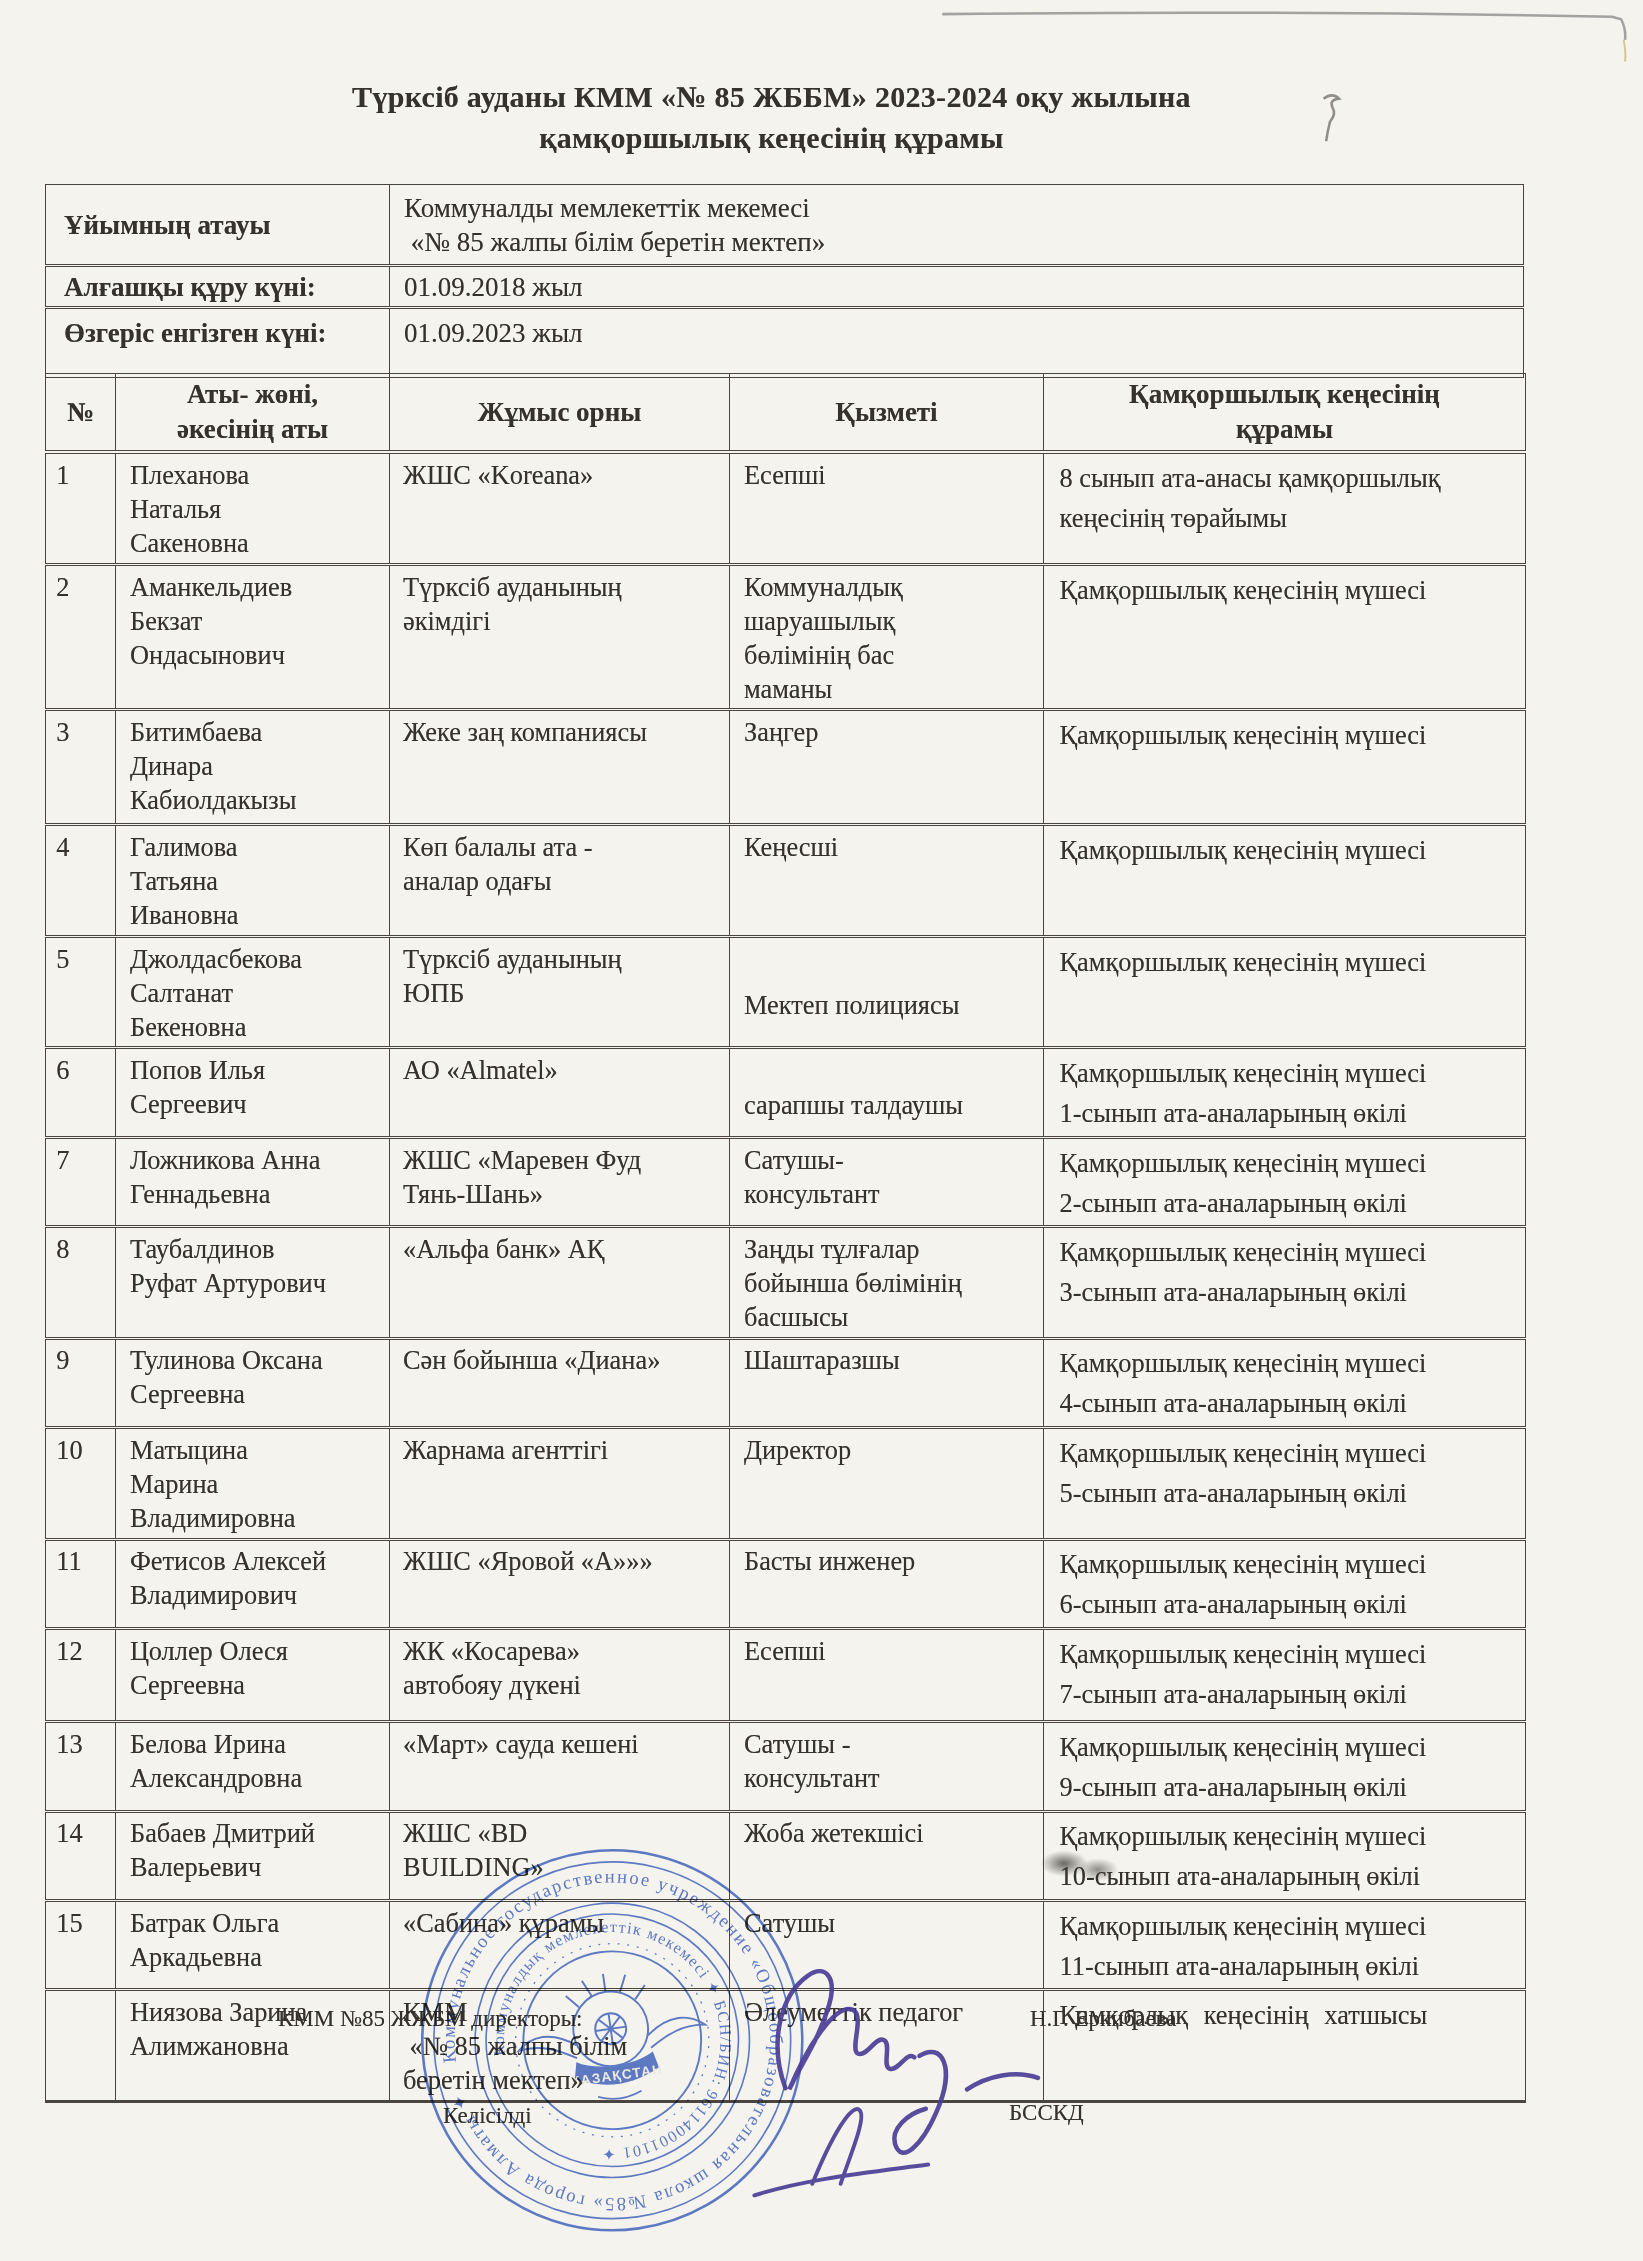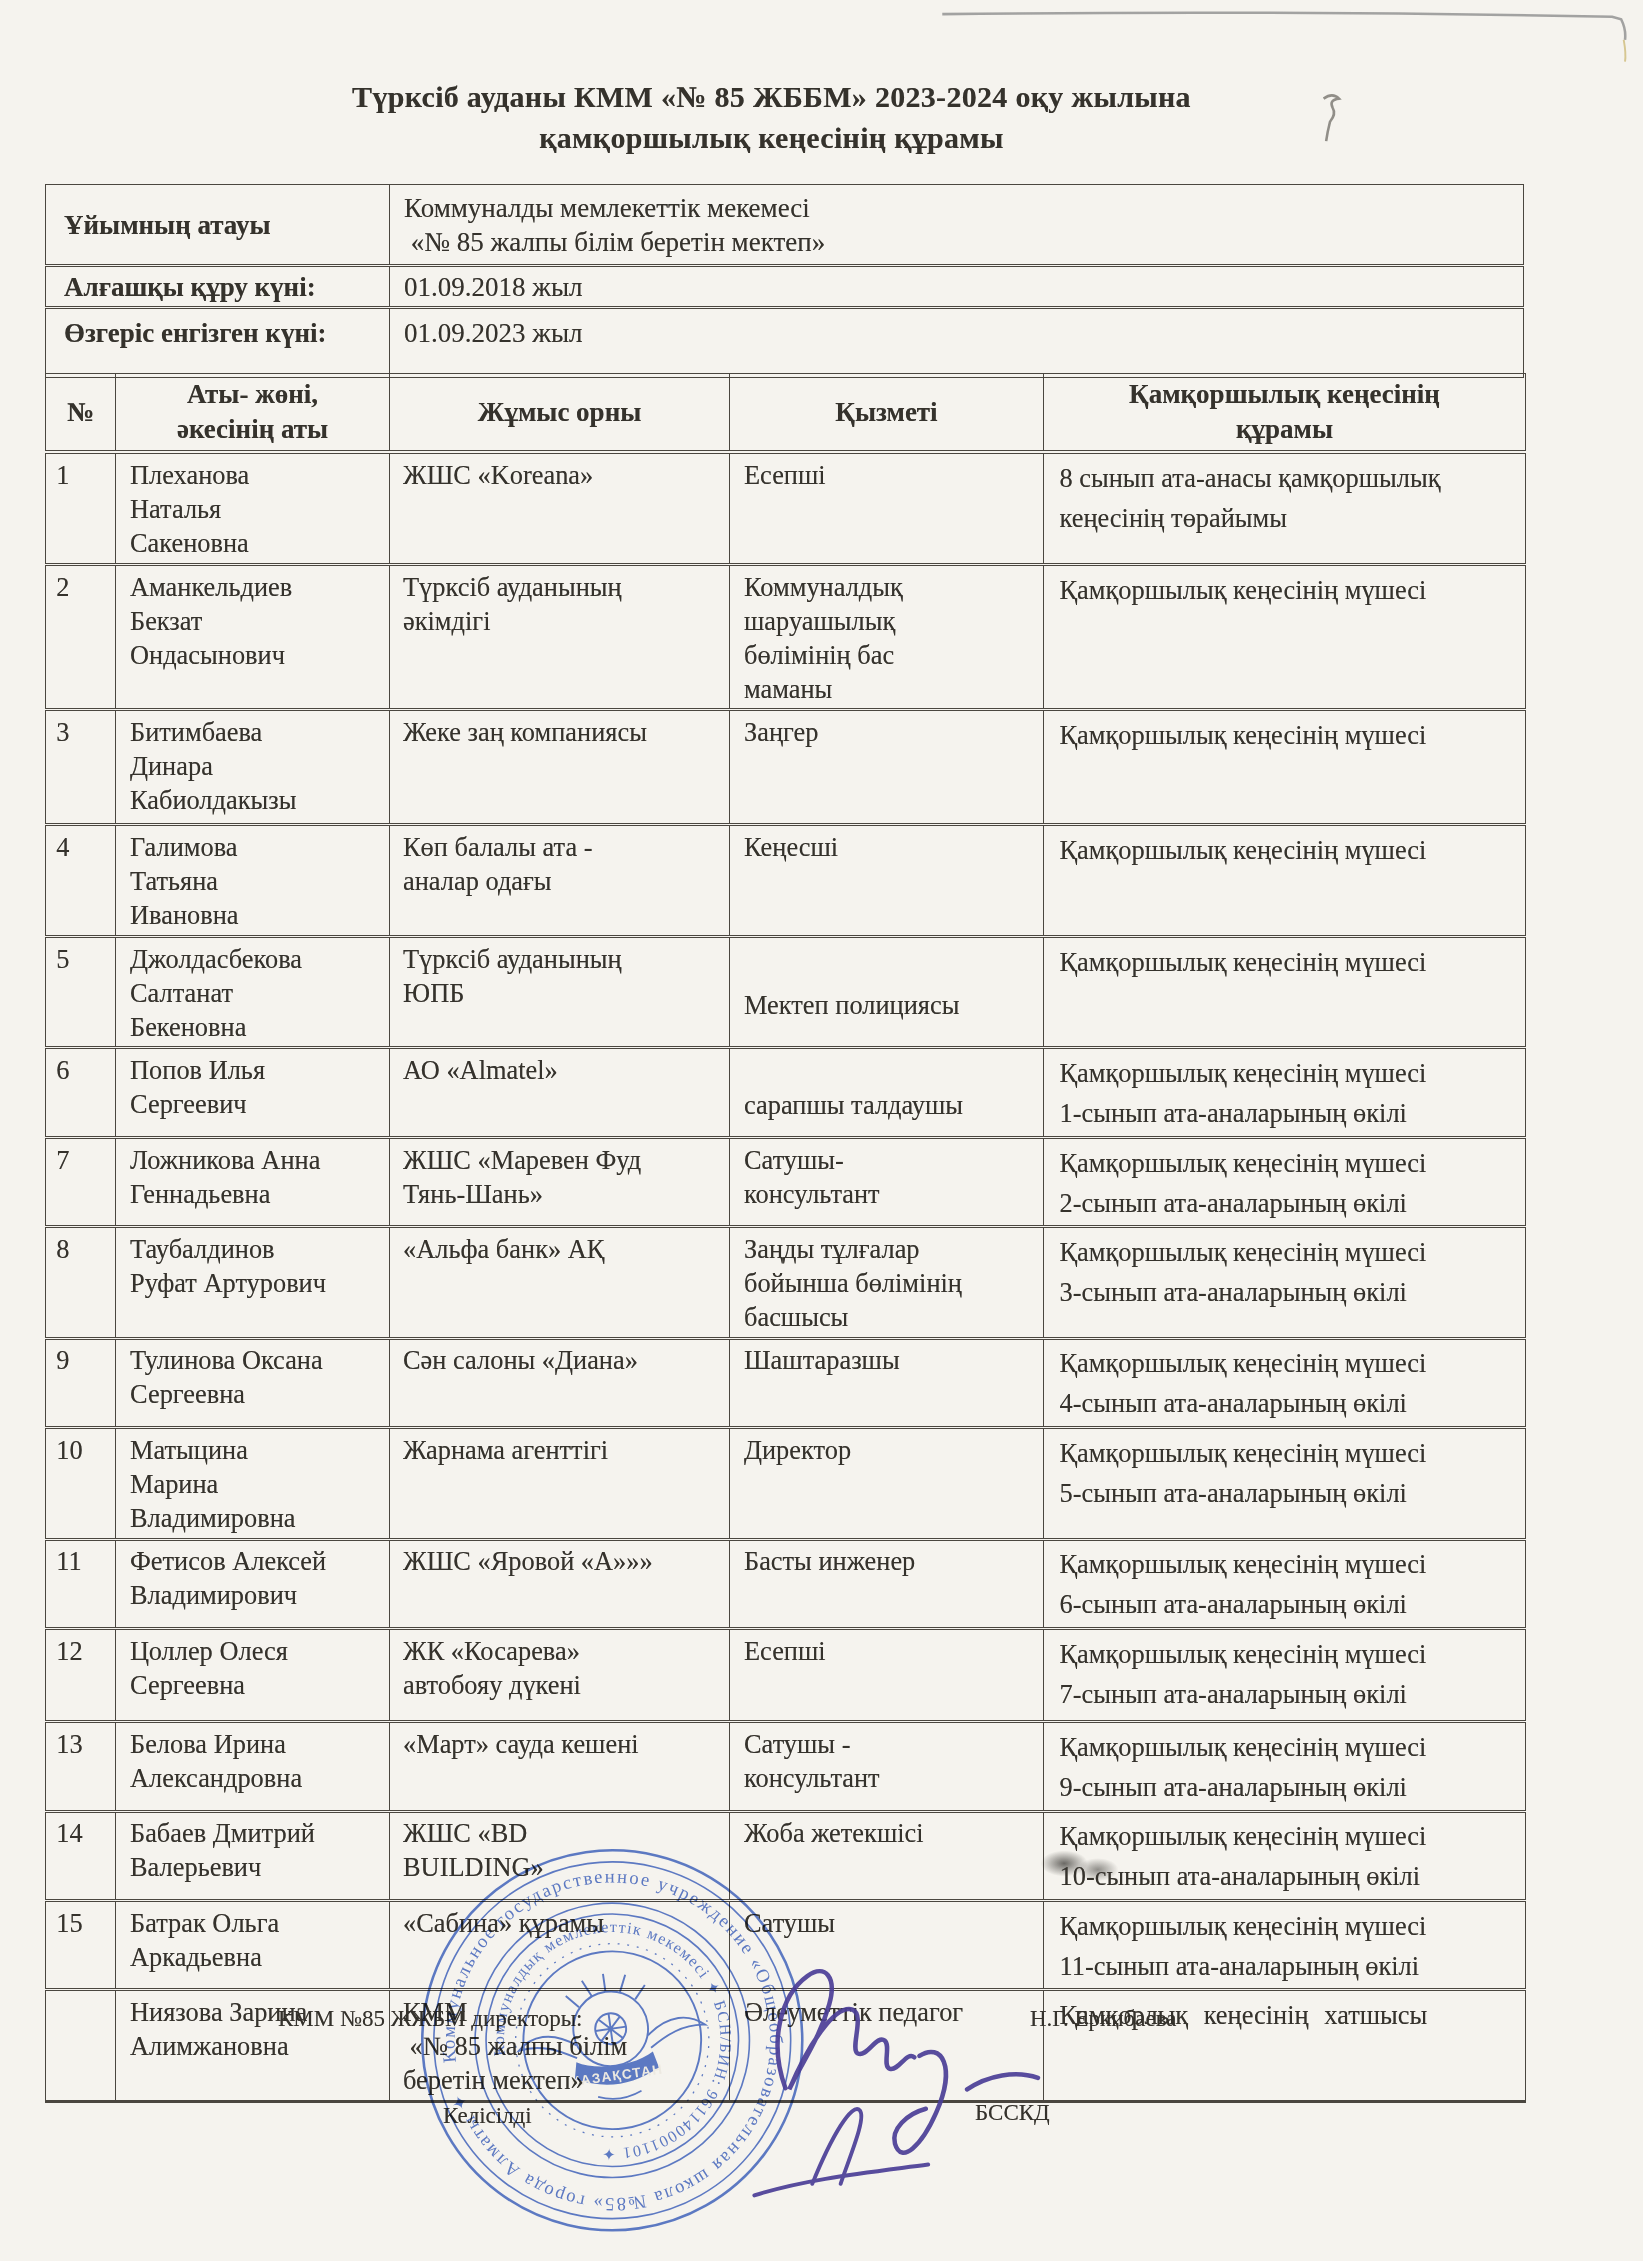--- a/index.html
+++ b/index.html
@@ -87,21 +87,21 @@
       radial-gradient(ellipse 35% 40% at 70% 60%, rgba(60,58,54,.55), rgba(60,58,54,0) 70%);
     border-radius:50%;
     filter:blur(0.6px);
   }
 
   
   .footer-line{ position:absolute;font-size:23px;white-space:nowrap; }
   .director-line{ left:278px;top:2006px; }
   .director-name{ left:1030px;top:2006px; }
   .agreed-label{ left:443px;top:2103px; }
-  .agreed-name{ left:975px;top:2100px;text-align:right; }
+  .agreed-name{ left:1009px;top:2100px;text-align:right; }
 
   
   .svg-abs{ position:absolute; }
 </style>
 </head>
 <body>
 
 <div class="page">
 
   <svg class="svg-abs" style="left:922px;top:0;" width="722" height="90" viewBox="0 0 1120 140">
@@ -324,21 +324,21 @@
         </tr>
         <tr class="row-9" style="height: 78px;">
           <td class="c1">
             <div class="cell">9</div>
           </td>
           <td class="c2">
             <div class="cell">Тулинова Оксана
 Сергеевна</div>
           </td>
           <td class="c3">
-            <div class="cell">Сән салоны  «Диана»</div>
+            <div class="cell">Сән бойынша  «Диана»</div>
           </td>
           <td class="c4">
             <div class="cell">Шаштаразшы</div>
           </td>
           <td class="c5">
             <div class="cell">Қамқоршылық кеңесінің мүшесі
 4-сынып ата-аналарының өкілі</div>
           </td>
         </tr>
         <tr class="row-10" style="height: 101px;">

